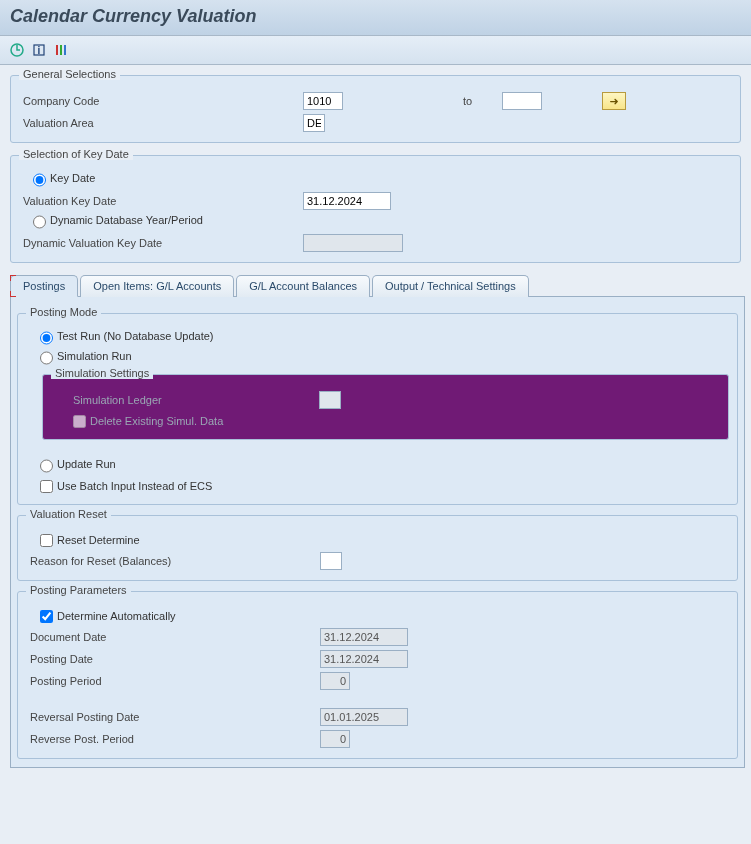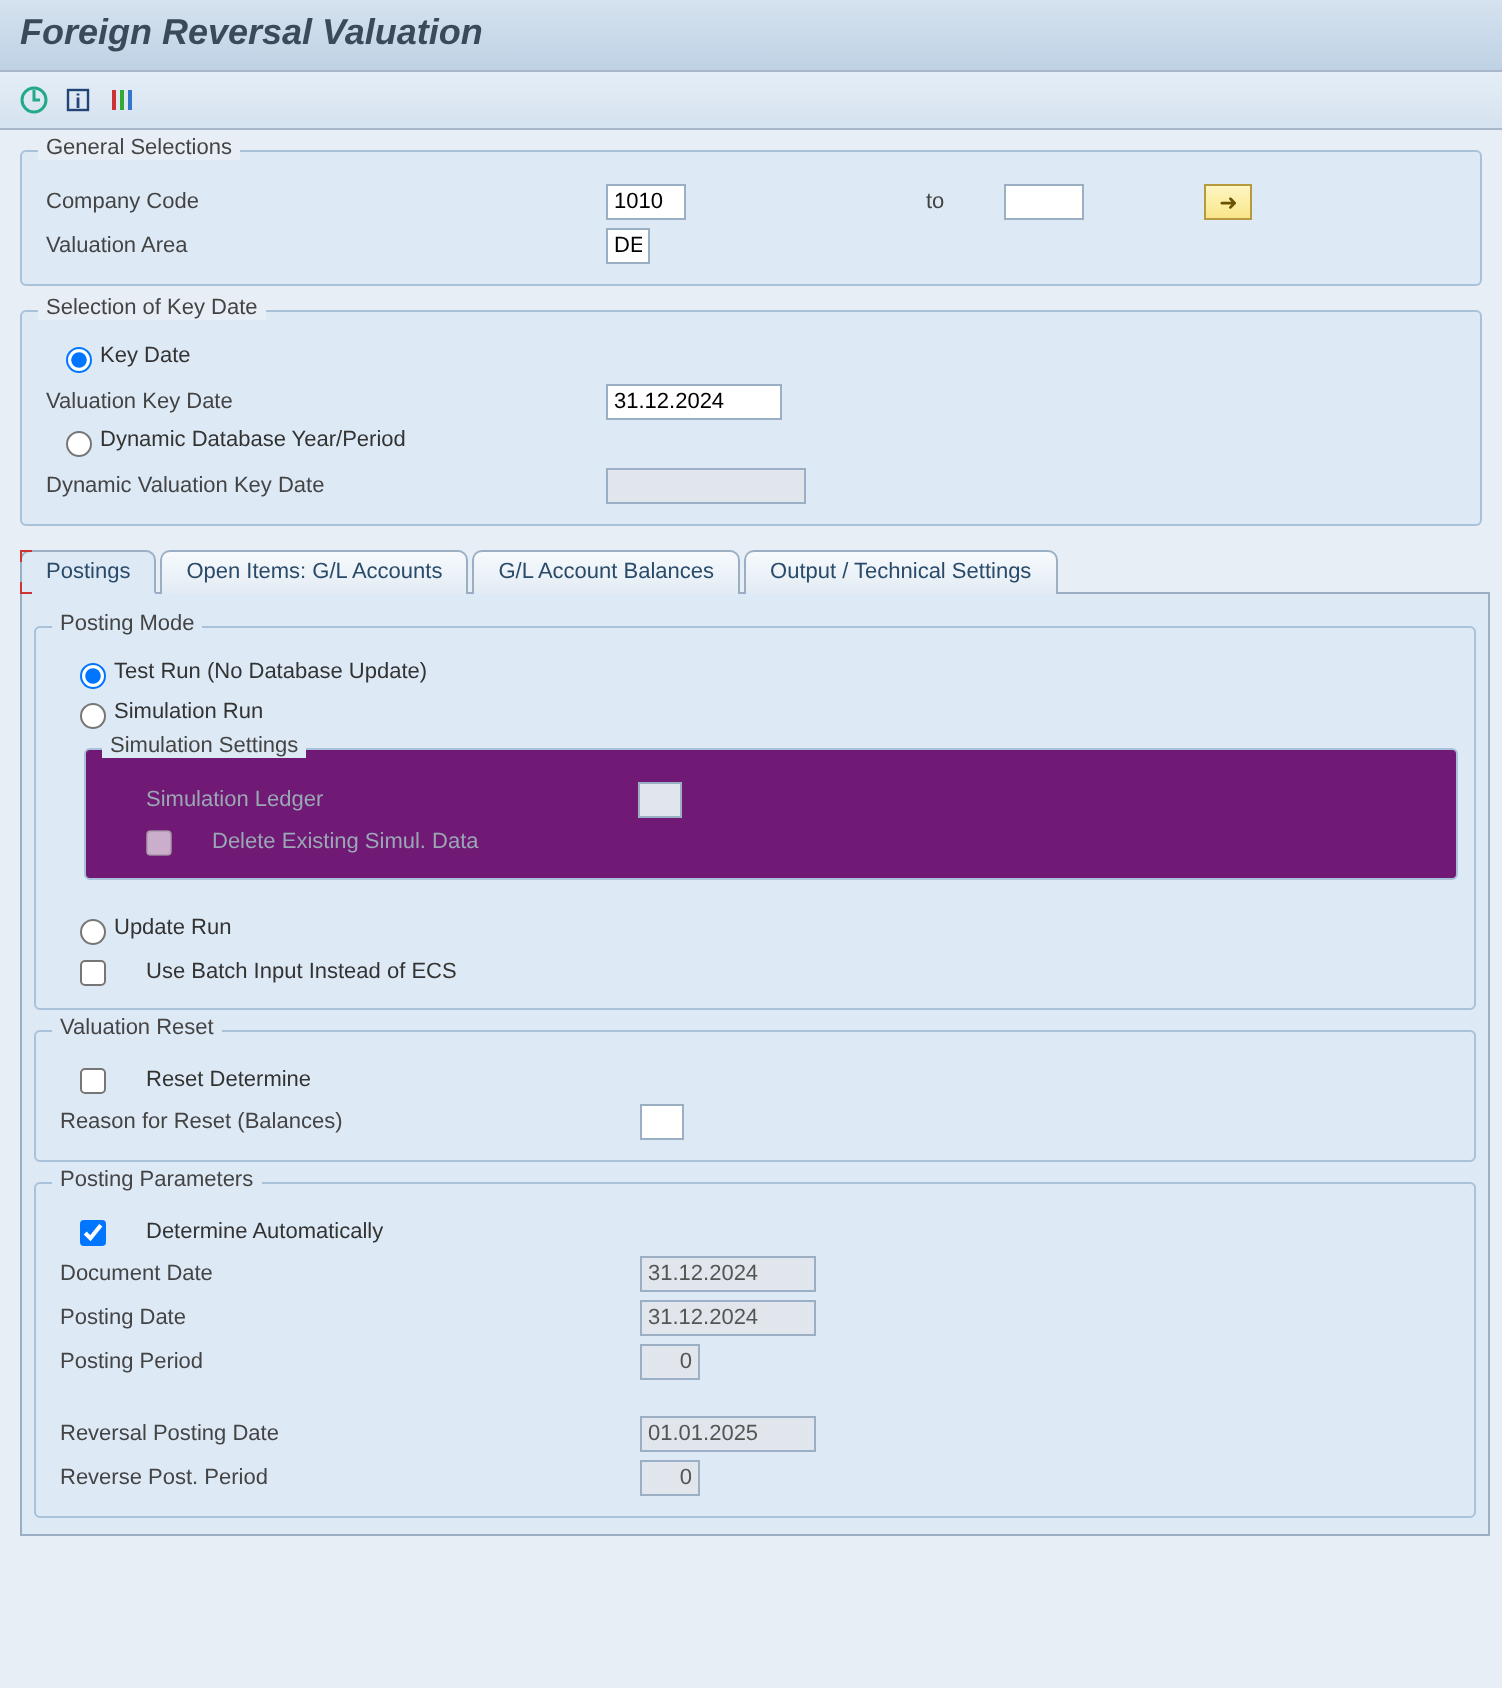--- a/index.html
+++ b/index.html
@@ -128,21 +128,21 @@
       display: flex;
       padding: 2px 0 2px 18px;
       min-height: 20px;
       gap: 4px;
     }
     .check-row {
       display: flex;
       align-items: center;
       padding: 2px 0 2px 18px;
       min-height: 20px;
-      gap: 20px;
+      gap: 4px;
     }
     .tabstrip {
       display: flex;
       margin: 12px 4px 0 8px;
       position: relative;
       z-index: 2;
     }
     .tab {
       border: 1px solid #9aafc4;
       border-bottom: none;
@@ -173,21 +173,21 @@
       background: #dde9f5;
       padding: 12px 4px 4px 4px;
     }
     .disabled-text { color: #9aa7b4; }
     input[type=radio], input[type=checkbox]{ margin:0; }
   </style>
 </head>
 <body>
 
 <div class="title-bar">
-  <h1>Foreign Reversal Valuation</h1>
+  <h1>Calendar Currency Valuation</h1>
 </div>
 
 <div class="toolbar">
   <span class="tb-icon" title="Execute">
     <svg width="16" height="16" viewBox="0 0 16 16">
         <circle cx="8" cy="8" r="6" fill="none" stroke="#2a8" stroke-width="1.5"></circle>
         <path d="M8 3 L8 8 L11 8" stroke="#2a8" stroke-width="1.5" fill="none"></path>
       </svg>
   </span>
   <span class="tb-icon" title="Info">

